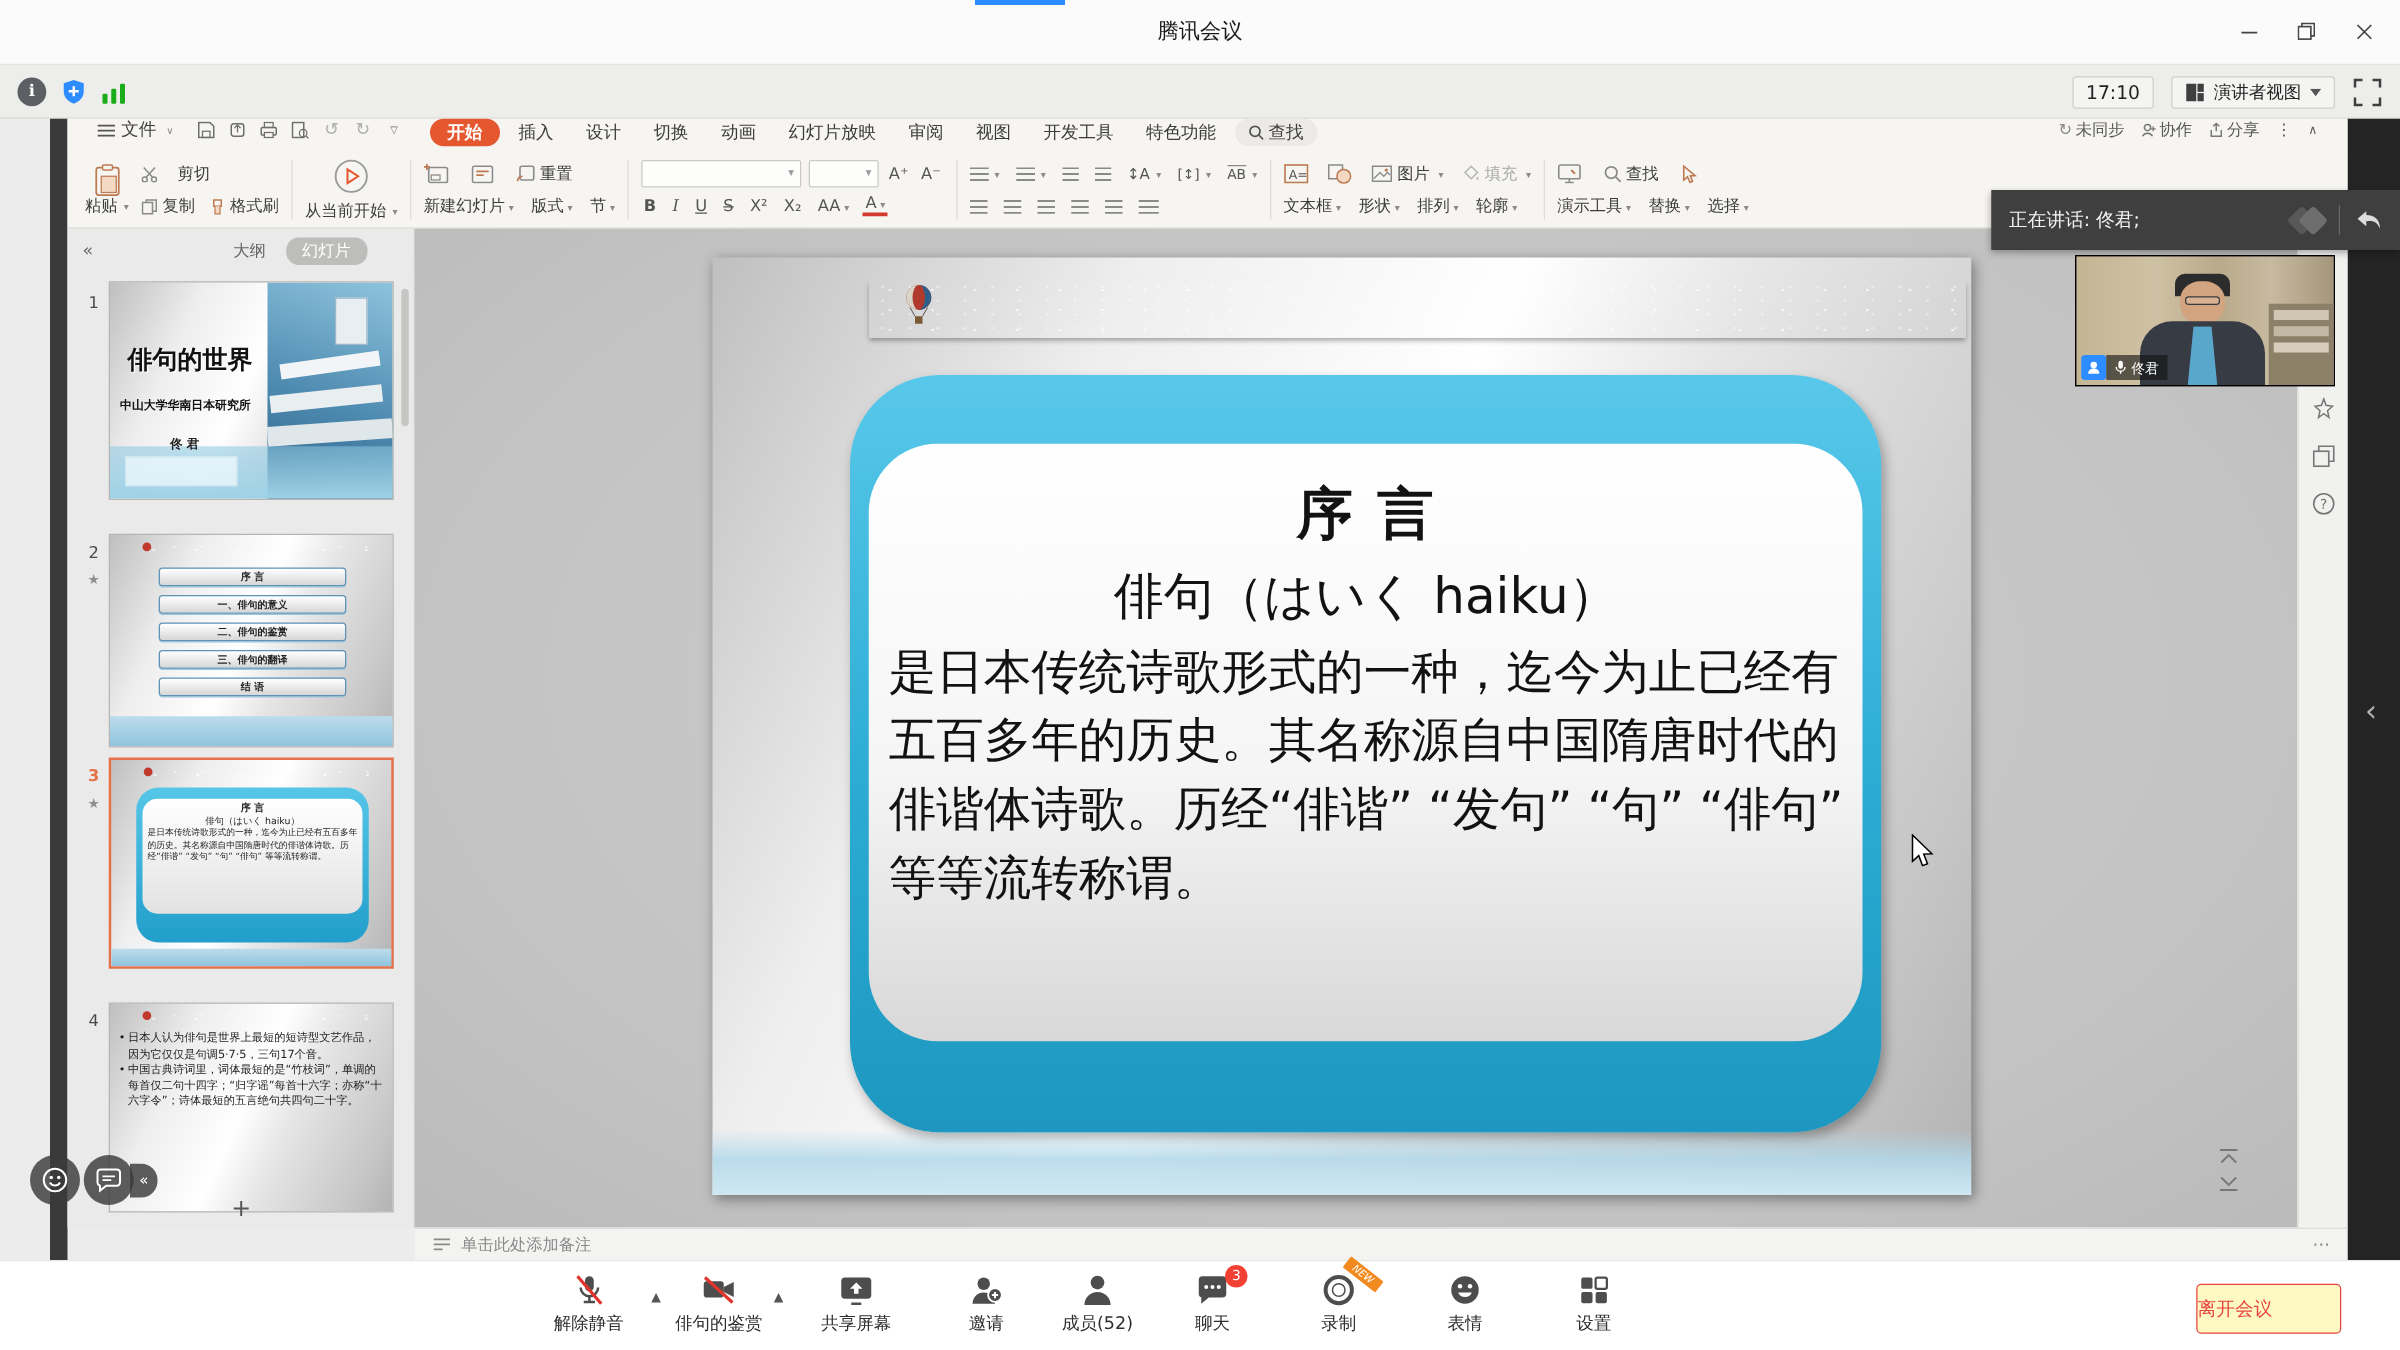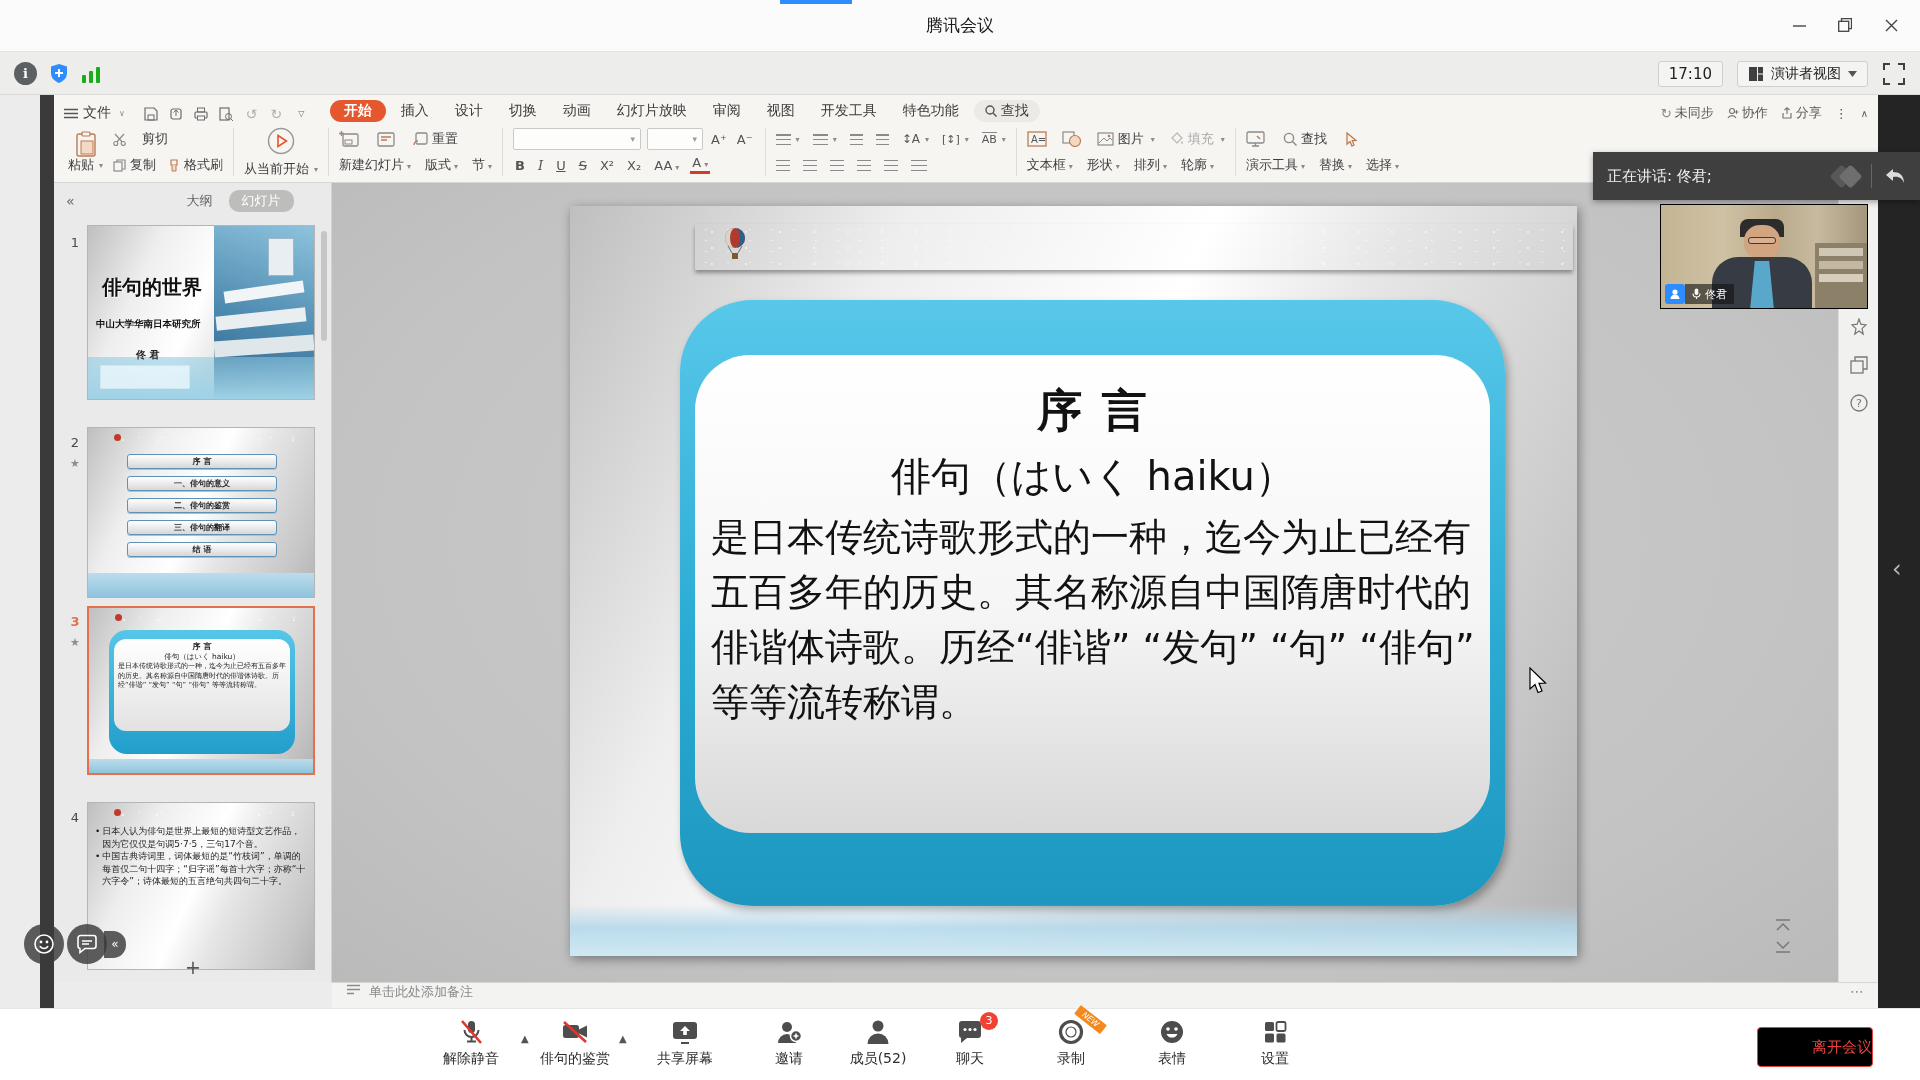--- a/index.html
+++ b/index.html
@@ -15,21 +15,21 @@
   .winbtn{width:46px;height:50px;display:flex;align-items:center;justify-content:center;color:#444}
   
   .meetbar{left:0;top:52px;width:1920px;height:43px;background:#ededeb;border-bottom:1px solid #d9d9d7}
   .mb-left{left:14px;top:0;height:43px;gap:12px}
   .mb-right{right:14px;top:0;height:43px;gap:14px}
   .timebox{border:1px solid #cfcfcd;background:#f4f4f2;border-radius:3px;padding:3px 10px;font-size:15px;color:#222}
   .viewbox{border:1px solid #cfcfcd;background:#f4f4f2;border-radius:3px;padding:3px 10px;font-size:14px;color:#222;gap:7px}
   
   .ldark{left:40px;top:95px;width:14px;height:913px;background:#3a3a3a}
   .rdark{left:1878px;top:95px;width:42px;height:913px;background:#242424}
-  .tabsrow{left:54px;top:95px;width:1824px;height:27px;background:#f6f5f2;display:flex;align-items:flex-end;padding:0 10px;font-size:14px;color:#3c3c3c}
+  .tabsrow{left:54px;top:95px;width:1824px;height:27px;background:#f6f5f2;display:flex;align-items:flex-start;padding:0 24px;font-size:14px;color:#3c3c3c}
   .tabitem{padding:2px 11px;white-space:nowrap}
   .tab-active{background:#e5572f;color:#fff;border-radius:12px;padding:2px 14px;font-weight:bold}
   .qico{width:17px;height:17px;margin:0 4px;display:flex;align-items:center;justify-content:center;color:#6d6d6d}
   .ribbon{left:54px;top:122px;width:1824px;height:61px;background:#f6f5f2;border-bottom:1px solid #d6d6d4;display:flex;align-items:center;padding:0 6px}
   .rgroup{display:flex;flex-direction:column;justify-content:space-between;height:52px;padding:1px 8px}
   .rrow{display:flex;align-items:center;gap:12px;height:24px;font-size:13px;color:#3d3d3d;white-space:nowrap}
   .vsep{width:1px;height:48px;background:#ddddda;margin:0 2px;flex:none}
   .caret{font-size:8px;color:#8a8a8a;margin-left:3px}
   .fontbox{border:1px solid #c9c9c6;background:#fdfdfc;border-radius:2px;height:22px;display:flex;align-items:center;justify-content:flex-end;padding:0 5px;color:#9a9a9a;font-size:9px}
   .chbtn{font-size:13px;color:#555;padding:0 2px}
@@ -43,31 +43,31 @@
   .navy{background:linear-gradient(180deg,#2a4a6e,#0e2238)}
   .numcol{position:absolute;left:12px;font-size:13px;color:#4a4a4a;width:18px;text-align:center}
   .star{color:#8f8f8f;font-size:11px}
   .minipill{width:150px;height:15px;border:1px solid #5e93b8;border-radius:3px;
             background:linear-gradient(180deg,#fff,#d7d7d7);box-shadow:0 1px 0 #9cc6dd;
             font-size:8px;font-weight:bold;color:#222;text-align:center;line-height:13px}
   
   .canvas{left:332px;top:183px;width:1506px;height:799px;background:radial-gradient(ellipse at 50% 45%,#cdcdcd 0%,#c3c3c3 70%,#bababa 100%)}
   .slide{left:238px;top:23px;width:1007px;height:750px;box-shadow:2px 3px 10px rgba(0,0,0,.4)}
   .banner-dots{background-image:radial-gradient(rgba(255,255,255,.75) 1px,transparent 1.7px),radial-gradient(rgba(255,255,255,.5) 1px,transparent 1.6px);background-size:34px 16px,22px 11px}
-  .notes{left:332px;top:982px;width:1546px;height:26px;background:#f3f3f1;border-top:1px solid #d6d6d4;display:flex;padding:0 14px;gap:8px}
+  .notes{left:332px;top:982px;width:1546px;height:26px;background:#f3f3f1;border-top:1px solid #d6d6d4;display:flex;align-items:center;padding:0 14px;gap:8px}
   .rcol{left:1838px;top:183px;width:40px;height:799px;background:#f1f1ef;border-left:1px solid #dddddb}
   
   .speakbar{left:1593px;top:152px;width:327px;height:48px;background:#3f3f3f;box-shadow:0 2px 6px rgba(0,0,0,.35);display:flex;align-items:center;padding:0 14px;color:#f2f2f2;font-size:15px}
   .video{left:1660px;top:204px;width:208px;height:105px;background:#101010;overflow:hidden;border:1px solid #000}
   
   .bottombar{left:0;top:1008px;width:1920px;height:72px;background:#ffffff;border-top:1px solid #e7e7e7}
   .mi{position:absolute;top:9px;width:84px;text-align:center}
   .mi .lab{font-size:14px;color:#2e2e2e;margin-top:4px}
   .mi .icw{height:28px;display:flex;justify-content:center;align-items:center}
-  .leavebtn{position:absolute;left:1757px;top:18px;width:116px;height:40px;border:1px solid #E64340;color:#E64340;border-radius:4px;background:#000000;font-size:15px;text-align:right;line-height:38px}
+  .leavebtn{position:absolute;left:1757px;top:18px;width:116px;height:40px;border:1px solid #E64340;color:#E64340;border-radius:4px;background:#fef9c3;font-size:15px;text-align:left;line-height:38px}
   .badge{position:absolute;top:-6px;right:14px;min-width:18px;height:18px;border-radius:9px;background:#F04134;color:#fff;font-size:11px;line-height:18px;padding:0 4px}
   .newtag{position:absolute;top:-4px;right:6px;background:#F28A1F;color:#fff;font-size:8px;font-style:italic;padding:1px 7px;transform:rotate(38deg);border-radius:1px}
   .fl-circle{position:absolute;width:40px;height:40px;border-radius:50%;background:rgba(58,58,58,.82);display:flex;align-items:center;justify-content:center}
 </style>
 </head>
 <body>
 
 <div id="screen">
 
   <div class="abs titlebar">

